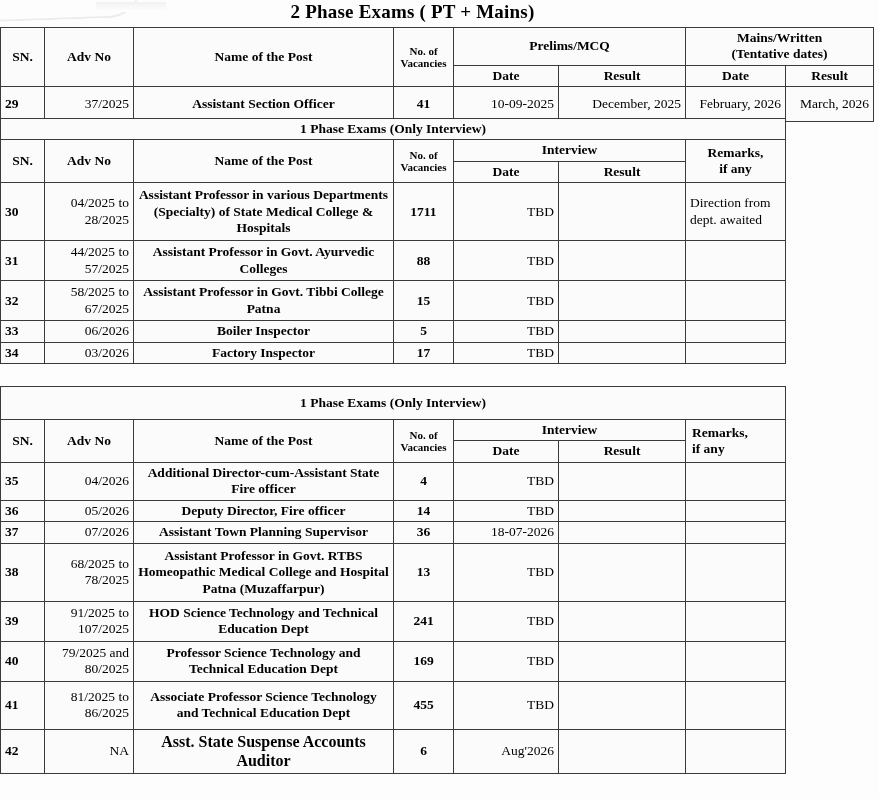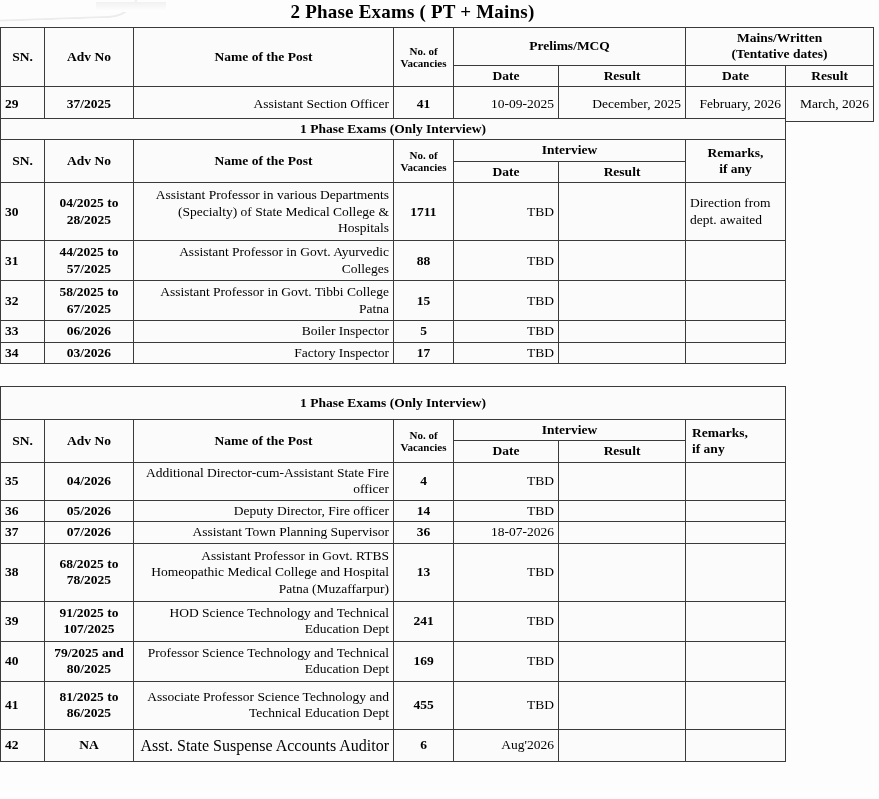--- a/index.html
+++ b/index.html
@@ -80,22 +80,22 @@
   }
   th.hd.small {
     font-size: 11px;
     line-height: 1.12;
   }
   th.hd.left {
     text-align: left;
     padding-left: 6px;
   }
   td.sn { text-align: left; font-weight: bold; font-size: 14px; }
-  td.adv { text-align: center; font-weight: bold; font-size: 13px; }
-  td.post { text-align: right; font-weight: normal; font-size: 14px; padding-left: 6px; }
+  td.adv { text-align: right; font-weight: normal; font-size: 13px; }
+  td.post { text-align: center; font-weight: bold; font-size: 14px; padding-left: 6px; }
   td.vac { text-align: center; font-weight: bold; font-size: 14px; }
   td.date { text-align: right; font-weight: normal; font-size: 14px; }
   td.rem { font-weight: normal; font-size: 13.5px; line-height: 1.3; }
 
   td.band {
     text-align: center;
     font-weight: bold;
     font-size: 17px;
     padding: 6px 0 7px 0;
     background: #fdfdfd;

